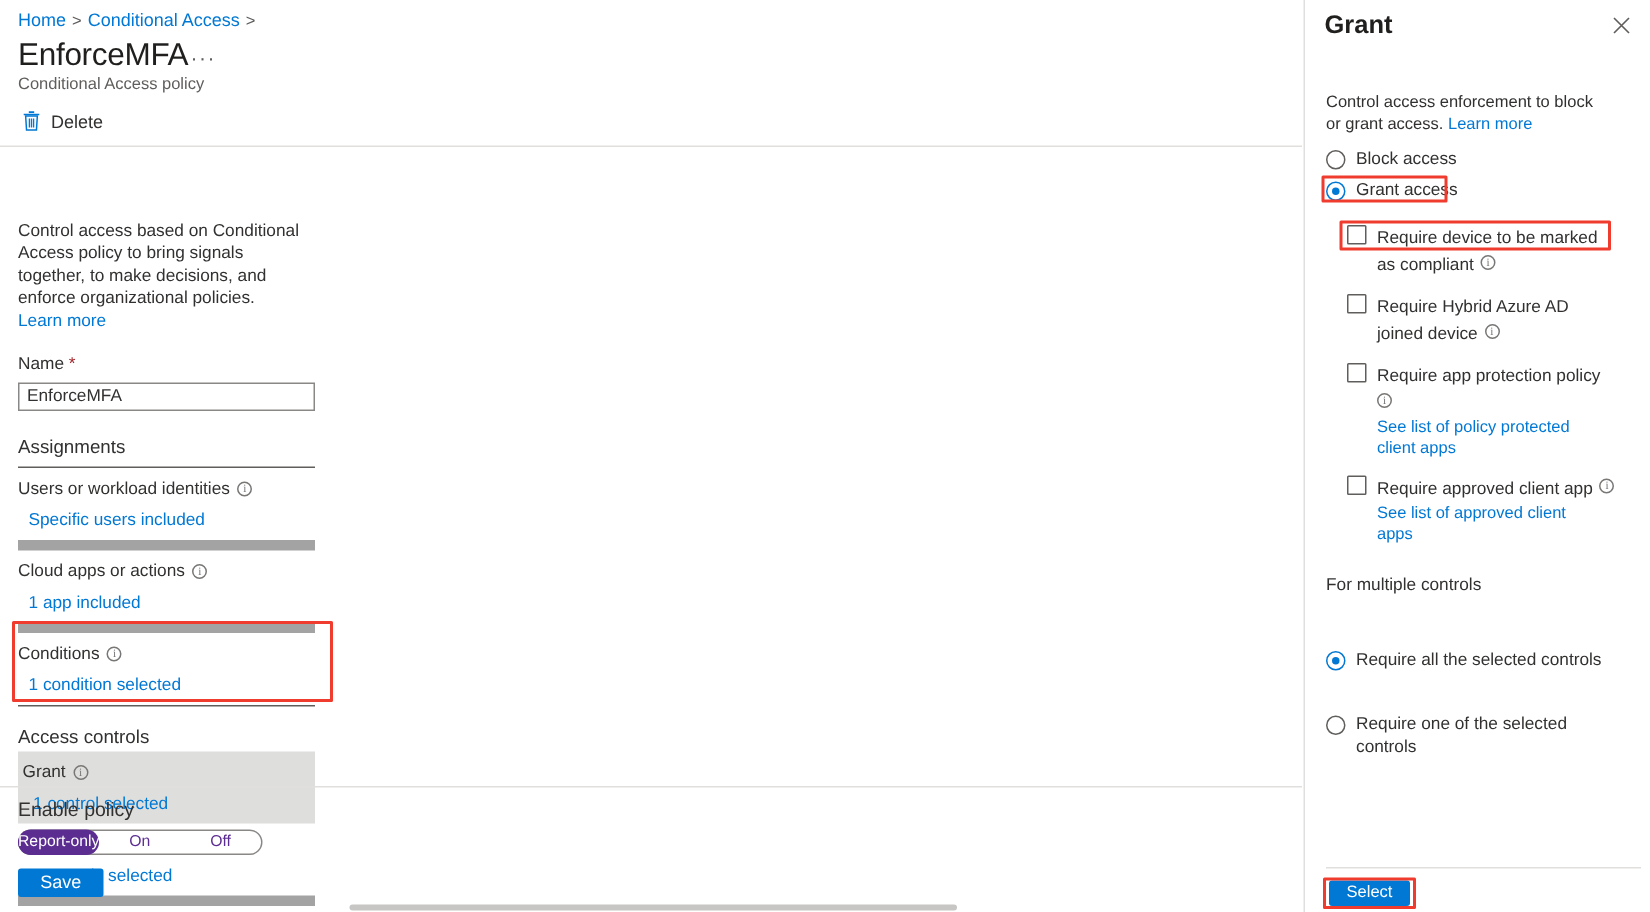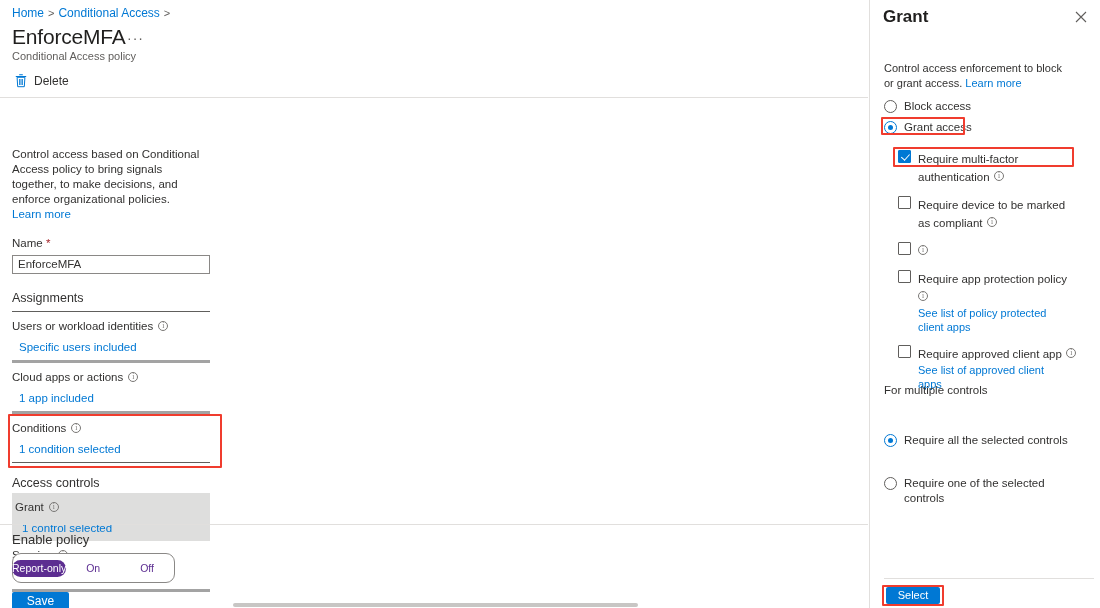--- a/index.html
+++ b/index.html
@@ -87,21 +87,21 @@
   }
 
   .section-head {
     font-size: 12.5px; line-height: 16px; color: #323130;
     margin-top: 16px; padding-bottom: 5px;
     border-bottom: 1px solid #605e5c;
     width: 198px;
   }
 
   .grp { width: 198px; padding-top: 7px; padding-bottom: 6px; }
-  .grp.bordered { border-bottom: 3px solid #a3a3a3; }
+  .grp.bordered { border-bottom: 7px solid #a3a3a3; }
   .grp.bordered-strong { border-bottom: 1px solid #605e5c; }
   .grp-title {
     font-size: 11.5px; line-height: 14px; color: #323130;
     display: flex; align-items: center; gap: 5px;
   }
   .grp-value {
     font-size: 11.5px; line-height: 14px; color: #0078d4;
     margin-top: 7px; margin-left: 7px; cursor: pointer;
   }
   .grp.selected { background: #dededd; }
@@ -118,21 +118,21 @@
     text-align: center; font-size: 7.5px; line-height: 10px;
     color: #797775; font-style: normal;
     font-family: "Liberation Serif", serif;
   }
 
   
   .footer-area { position: absolute; left: 12px; top: 533px; }
   .footer-label { font-size: 13px; line-height: 14px; color: #323130; }
   .toggle-3 {
     margin-top: 6px;
-    width: 163px; height: 30px;
+    width: 163px; height: 17px;
     border: 1px solid #8a8886; border-radius: 9px;
     background: #fff; position: relative;
     display: flex; align-items: center;
     font-size: 10.5px;
   }
   .tog-opt {
     flex: 1; text-align: center; line-height: 15px; height: 15px;
     color: #5c2d91; cursor: pointer; white-space: nowrap;
   }
   .tog-opt.active {
@@ -362,44 +362,36 @@
       <span class="radio-label">Block access</span>
     </div>
 
     <div class="radio-row" style="margin-bottom:14px;">
       <span class="radio checked"></span>
       <span class="radio-label">Grant access</span>
     </div>
 
     <div style="margin-left:14px;">
 
-      <div class="cb-block">
-        <div class="cb-row">
-          <span class="checkbox checked"></span>
-          <span class="cb-text-wrap">
-            <span class="cb-label">Require multi-factor authentication</span>
-            <span class="info-i"></span>
-          </span>
-        </div>
-      </div>
 
       <div class="cb-block">
         <div class="cb-row">
           <span class="checkbox"></span>
           <span class="cb-text-wrap">
             <span class="cb-label">Require device to be marked as compliant</span>
             <span class="info-i"></span>
           </span>
         </div>
       </div>
 
       <div class="cb-block">
         <div class="cb-row">
           <span class="checkbox"></span>
           <span class="cb-text-wrap">
+            <span class="cb-label">Require Hybrid Azure AD joined device</span>
             <span class="info-i"></span>
           </span>
         </div>
       </div>
 
       <div class="cb-block">
         <div class="cb-row">
           <span class="checkbox"></span>
           <span class="cb-text-wrap">
             <span class="cb-label">Require app protection policy</span>

